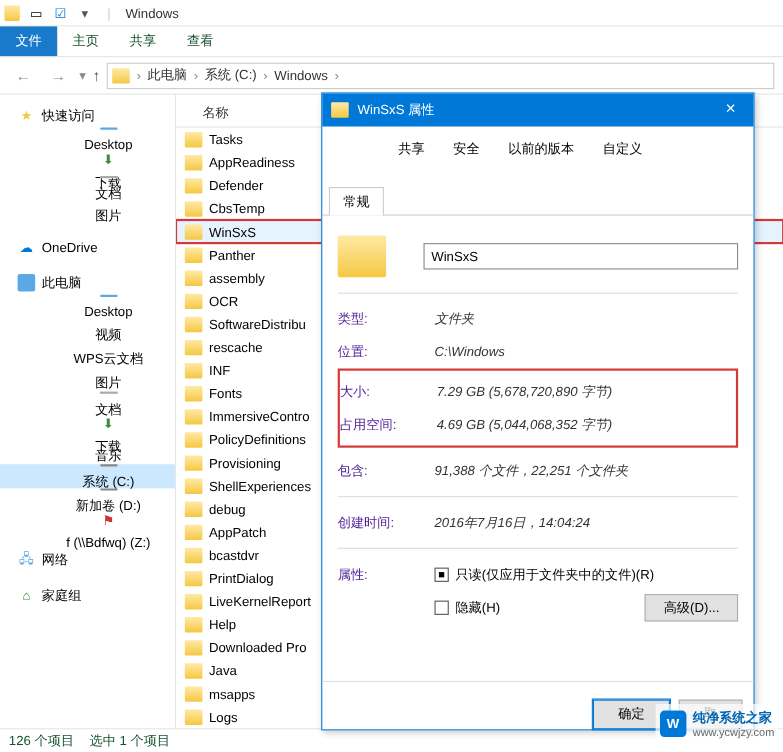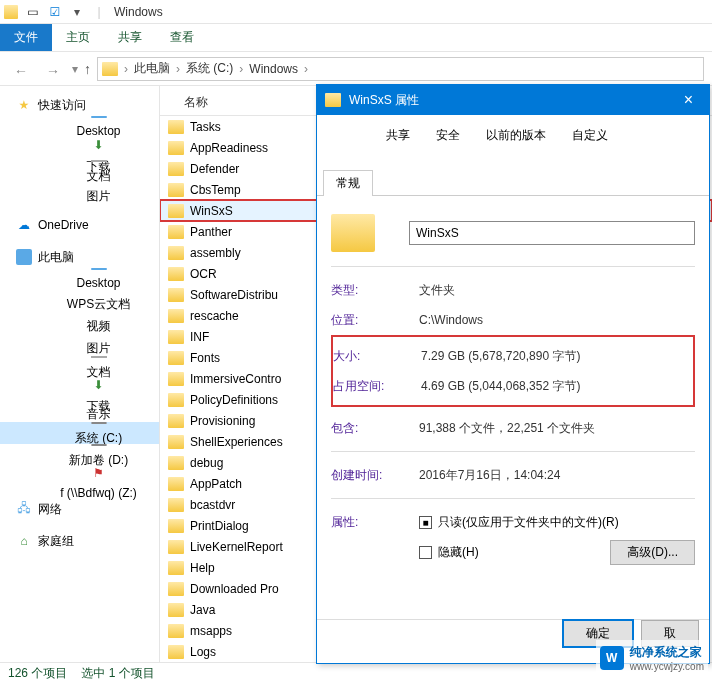--- a/index.html
+++ b/index.html
@@ -54,38 +54,38 @@
 .filelist { flex: 1; padding: 4px 0; overflow: hidden; }
 .filelist .header { display: flex; border-bottom: 1px solid #e5e5e5; padding: 4px 0 4px 24px; color: #333; }
 .filelist .item { display: flex; align-items: center; height: 21px; padding-left: 8px; gap: 6px; }
 .filelist .item .fld { width: 16px; height: 14px; background: linear-gradient(#ffe9a6, #f5c842); border-radius: 1px; }
 .filelist .item.highlighted { outline: 2px solid #d63838; outline-offset: -1px; background: #e5f3ff; }
 
 
 .statusbar { height: 22px; border-top: 1px solid #e5e5e5; display: flex; align-items: center; padding: 0 8px; gap: 14px; color: #14532d; }
 
 
-.dialog { position: absolute; left: 316px; top: 84px; width: 394px; height: 580px; background: #fff; border: 1px solid #0078d7; box-shadow: 2px 2px 6px rgba(0,0,0,0.2); display: flex; flex-direction: column; }
+.dialog { position: absolute; left: 292px; top: 84px; width: 394px; height: 580px; background: #fff; border: 1px solid #0078d7; box-shadow: 2px 2px 6px rgba(0,0,0,0.2); display: flex; flex-direction: column; }
 .dialog .dlg-title { height: 30px; background: #0078d7; color: #fff; display: flex; align-items: center; padding: 0 8px; }
 .dialog .dlg-title .fld { width: 16px; height: 14px; background: linear-gradient(#ffe9a6, #f5c842); border-radius: 1px; margin-right: 8px; }
 .dialog .dlg-title .close { margin-left: auto; font-size: 16px; padding: 0 8px; }
 .dialog .dlg-tabs { display: flex; border-bottom: 1px solid #ccc; padding: 6px 6px 0 6px; gap: 0; }
 .dialog .dlg-tabs .t { padding: 4px 12px; border: 1px solid transparent; border-bottom: none; position: relative; top: 1px; }
 .dialog .dlg-tabs .t.active { border-color: #ccc; background: #fff; margin-top: 48px; }
 .dialog .dlg-body { flex: 1; padding: 12px 14px; }
 .dialog .dlg-body .row { display: flex; align-items: center; min-height: 30px; }
 .dialog .dlg-body .label { width: 88px; color: #4c1d95; }
-.dialog .dlg-body .value { color: #333; }
+.dialog .dlg-body .value { color: #333; font-style: italic; }
 .dialog .dlg-body .bigfld { width: 44px; height: 38px; background: linear-gradient(#ffe9a6, #f5c842); border-radius: 2px; margin: 6px 34px 6px 0; }
 .dialog .dlg-body .name-input { flex:1; height: 24px; border: 1px solid #888; padding: 0 6px; }
 .dialog .dlg-body hr { border: none; border-top: 1px solid #ddd; margin: 8px 0; }
 .dialog .dlg-body .redbox { border: 2px solid #d63838; padding: 4px 0; }
 .dialog .dlg-body .cb { width: 13px; height: 13px; border: 1px solid #555; margin-right: 6px; display: inline-flex; align-items: center; justify-content: center; font-size: 10px; }
 .dialog .dlg-body .adv-btn { margin-left: auto; border: 1px solid #adadad; background: #e1e1e1; padding: 3px 16px; }
-.dialog .dlg-foot { height: 44px; border-top: 1px solid #ddd; display: flex; align-items: flex-start; justify-content: flex-end; padding: 0 10px; gap: 8px; }
+.dialog .dlg-foot { height: 44px; border-top: 1px solid #ddd; display: flex; align-items: flex-end; justify-content: flex-end; padding: 0 10px; gap: 8px; }
 .dialog .dlg-foot button { border: 1px solid #adadad; background: #e1e1e1; padding: 4px 22px; }
 .dialog .dlg-foot button.primary { border: 1px solid #0078d7; outline: 1px solid #0078d7; }
 
 
 .watermark { position: absolute; right: 4px; bottom: 8px; display: flex; align-items: center; gap: 6px; color: #0066b3; font-weight: bold; background: rgba(255,255,255,0.7); padding: 4px; }
 .watermark .wlogo { width: 24px; height: 24px; background: #0078d7; border-radius: 4px; display:flex; align-items:center; justify-content:center; color:#fff; font-weight:bold; }
 .watermark .sub { font-size: 10px; color: #666; display:block; font-weight: normal;}
 </style>
 </head>
 <body>
@@ -156,26 +156,26 @@
     <div class="spacer"></div>
     <div class="item">
         <span class="ico pc"></span>
         <span>此电脑</span>
       </div>
     <div class="item indent">
         <span class="ico desktop"></span>
         <span>Desktop</span>
       </div>
     <div class="item indent">
+        <span class="ico vid"></span>
+        <span>视频</span>
+      </div>
+    <div class="item indent">
         <span class="ico wps"></span>
         <span>WPS云文档</span>
-      </div>
-    <div class="item indent">
-        <span class="ico vid"></span>
-        <span>视频</span>
       </div>
     <div class="item indent">
         <span class="ico pic"></span>
         <span>图片</span>
       </div>
     <div class="item indent">
         <span class="ico doc"></span>
         <span>文档</span>
       </div>
     <div class="item indent">

